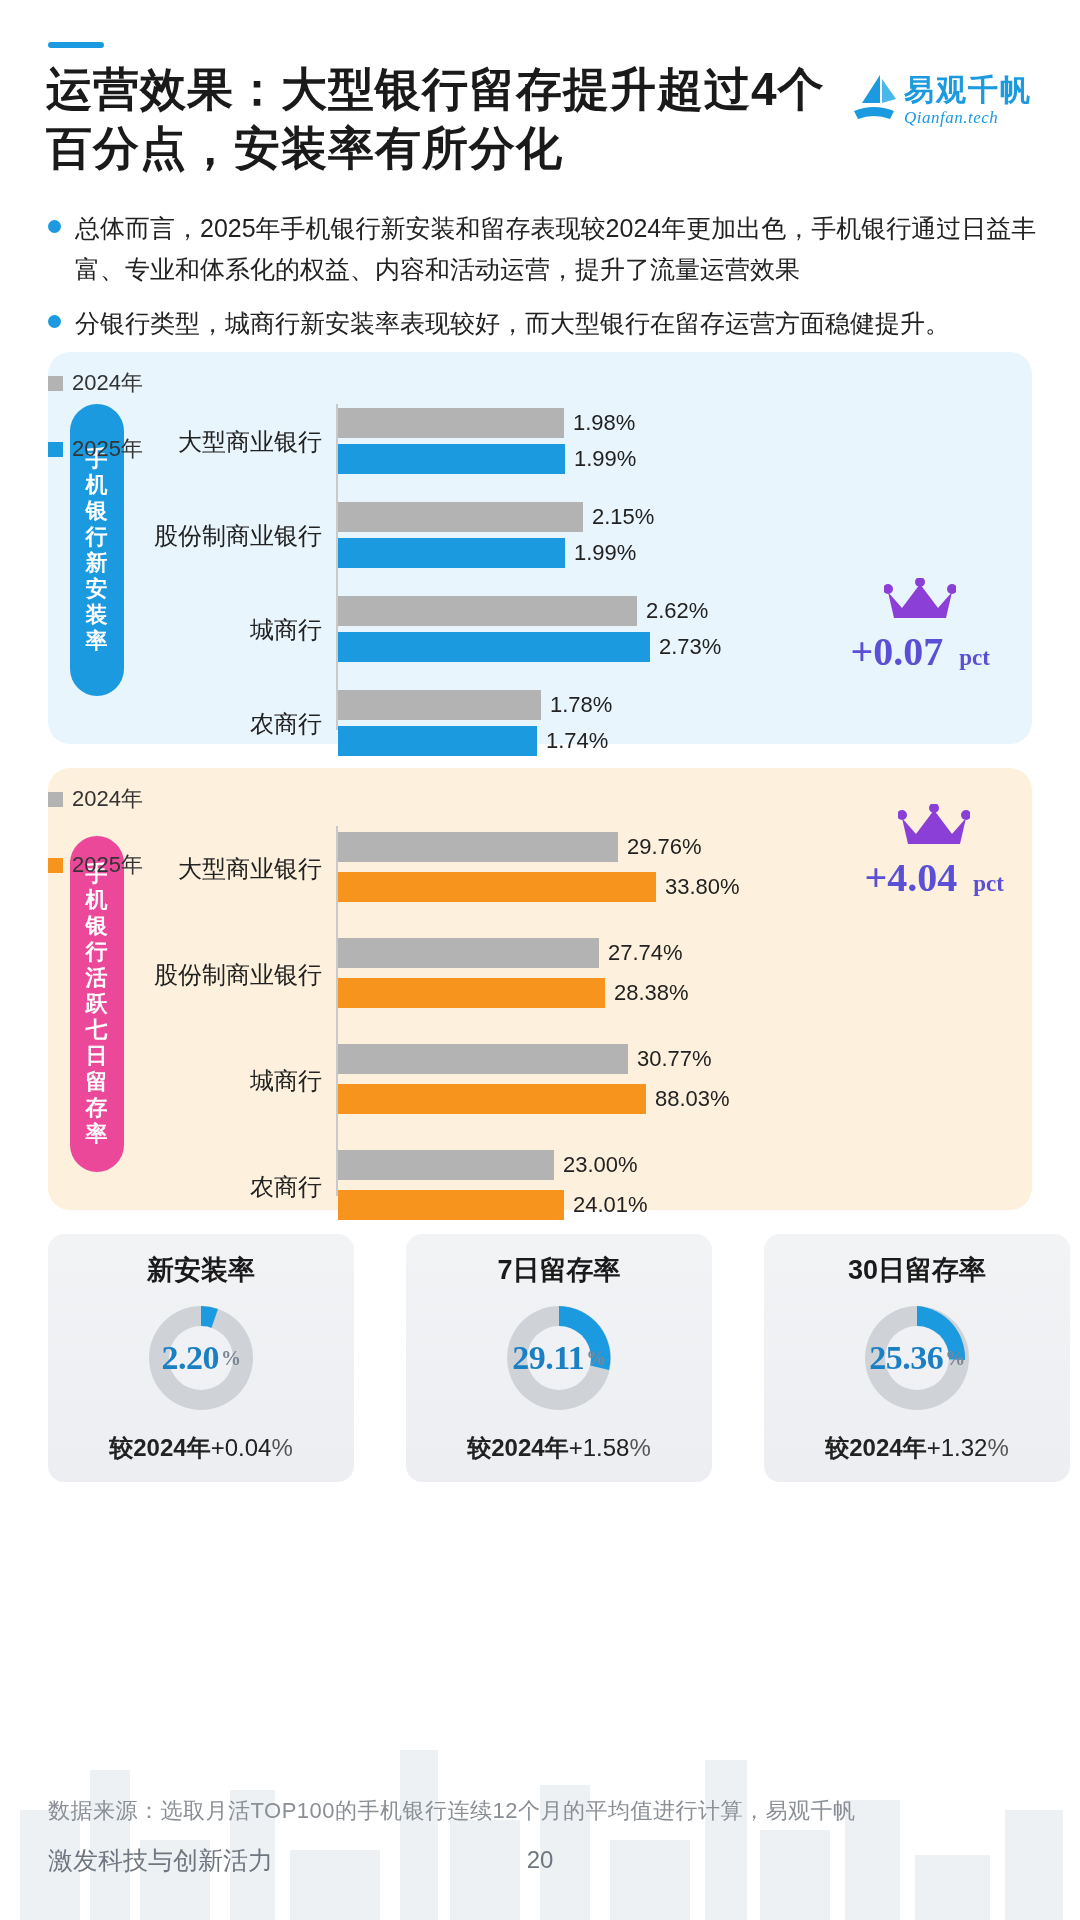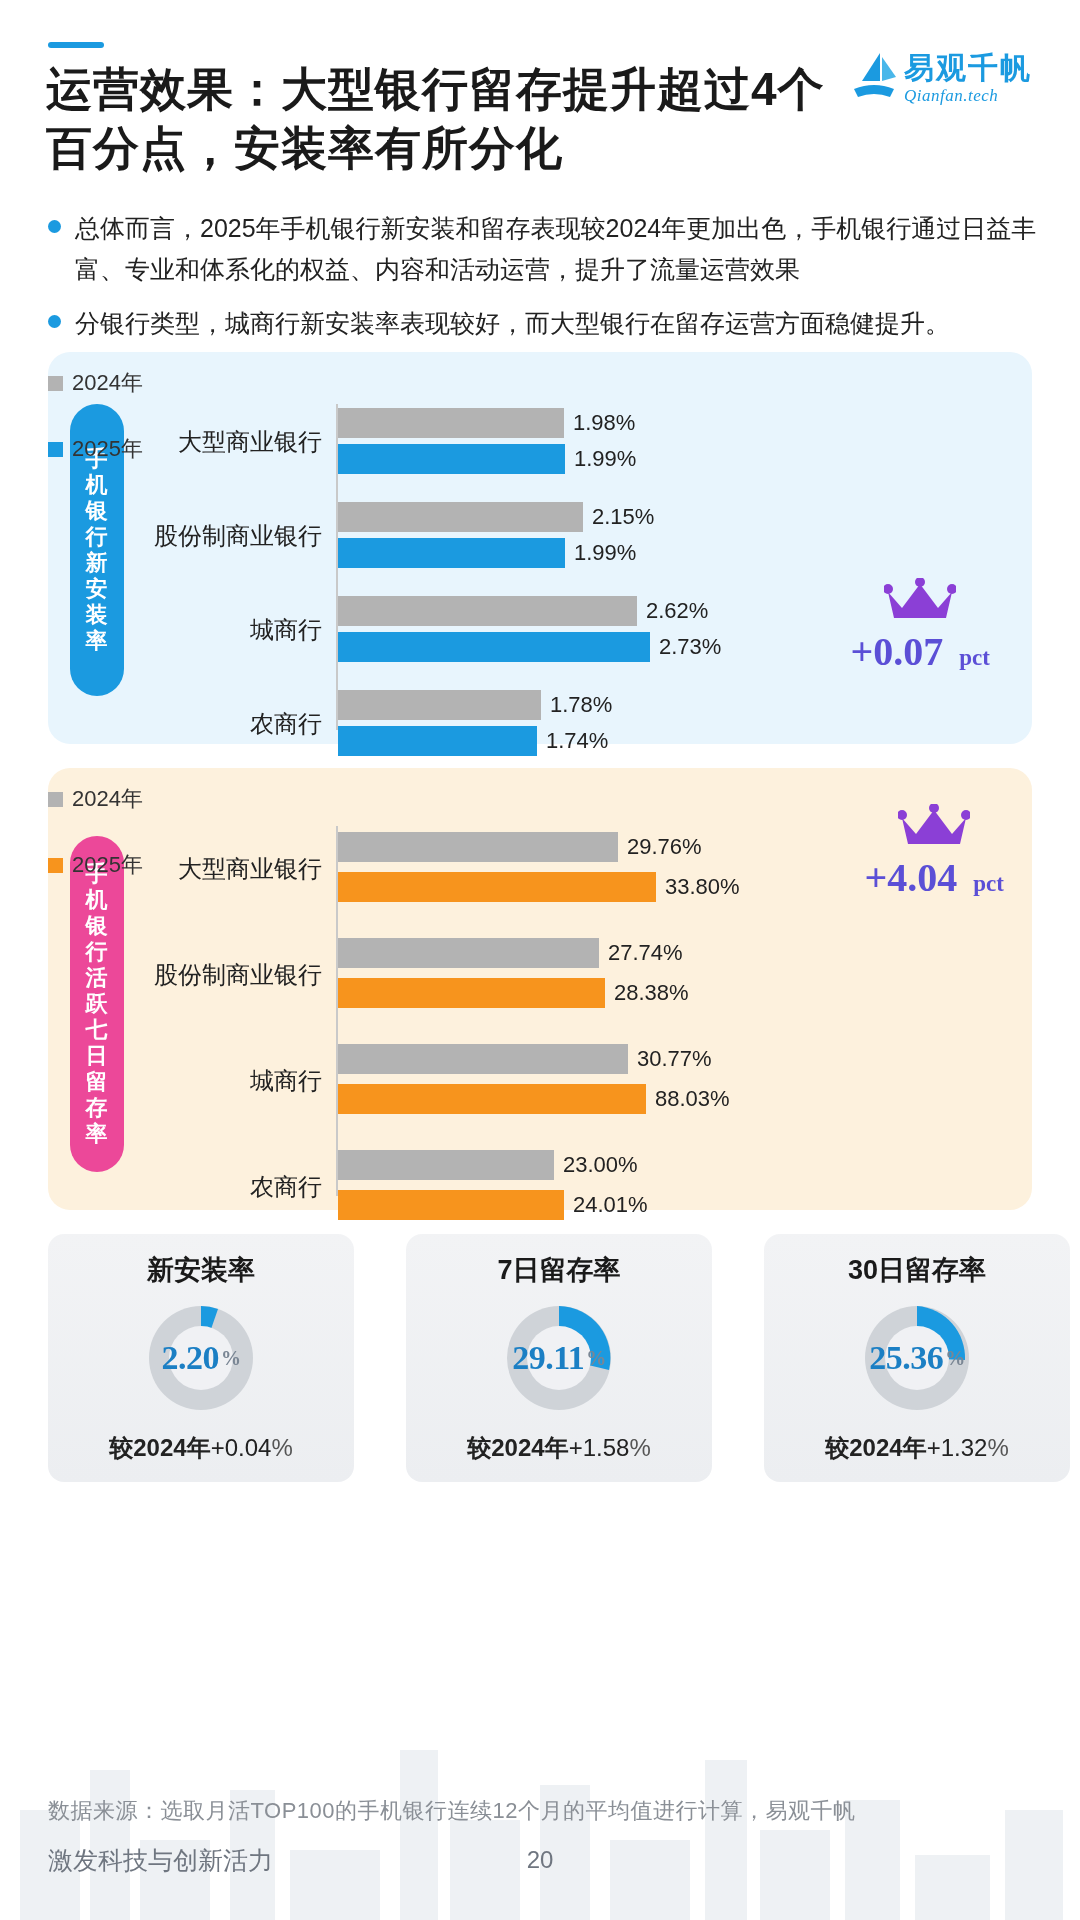--- a/index.html
+++ b/index.html
@@ -39,21 +39,21 @@
     width: 790px;
     font-size: 46px;
     line-height: 1.28;
     font-weight: bold;
     color: #1a1a1a;
     letter-spacing: 1px;
   }
   .logo {
     position: absolute;
     right: 48px;
-    top: 42px;
+    top: 64px;
     width: 220px;
     height: 72px;
     display: flex;
     align-items: center;
     justify-content: flex-end;
   }
   .logo-mark {
     width: 48px;
     height: 54px;
     margin-right: 6px;

